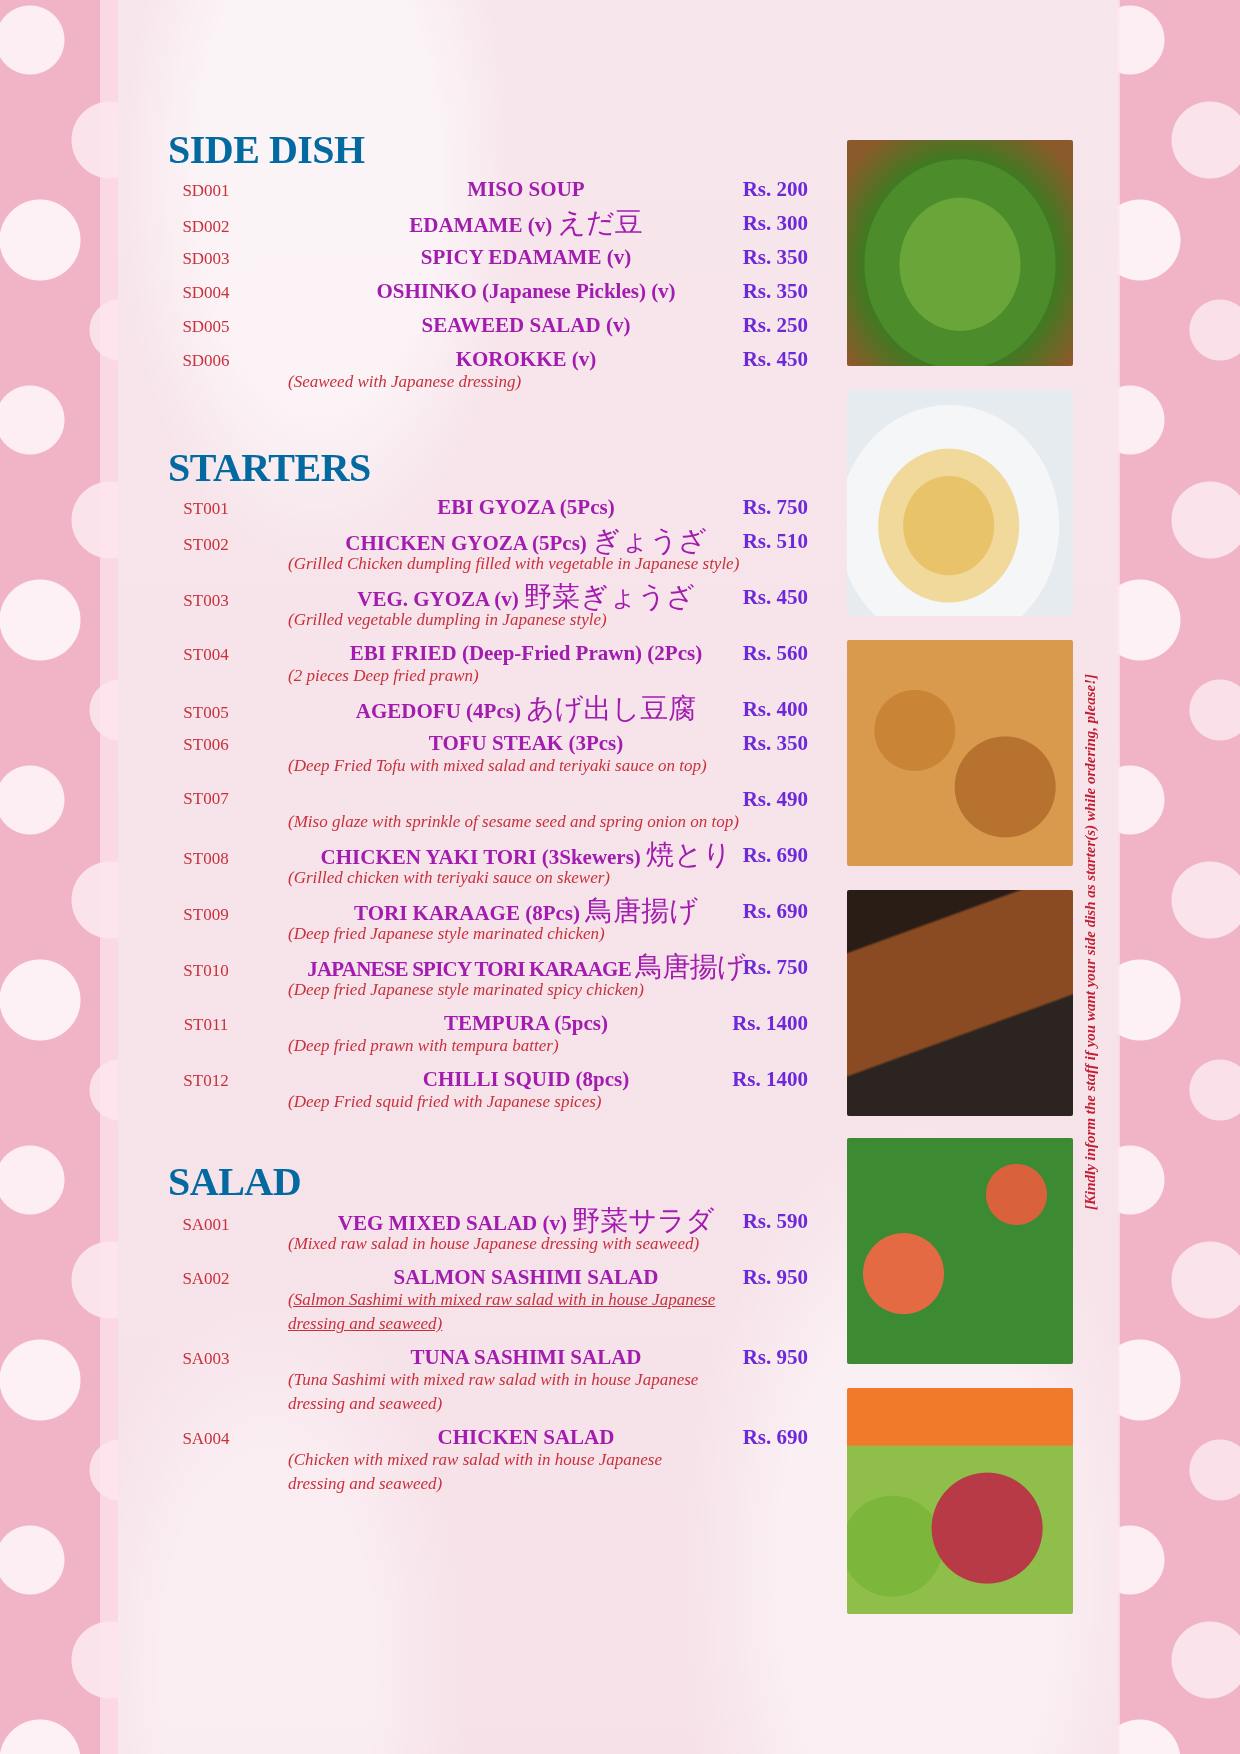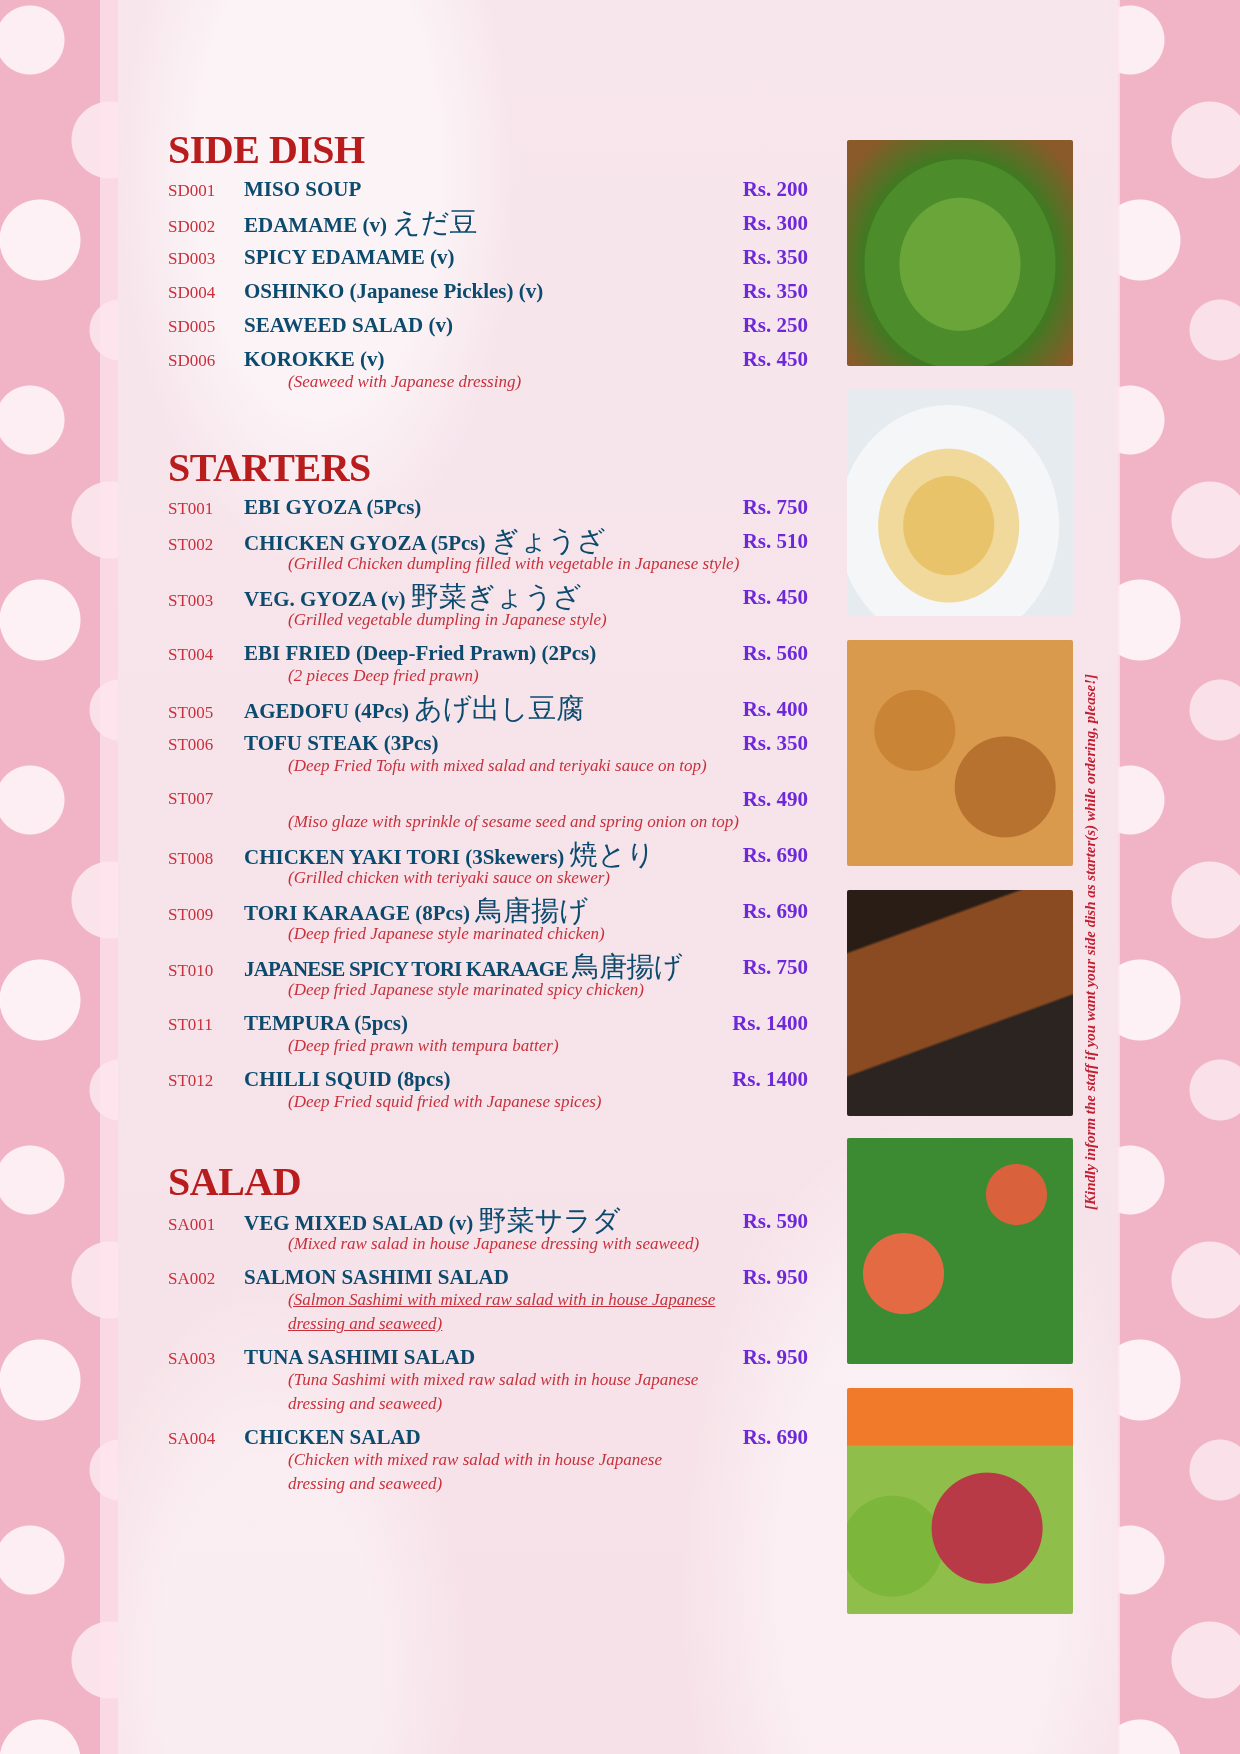--- a/index.html
+++ b/index.html
@@ -35,39 +35,39 @@
       radial-gradient(ellipse at 20% 10%, rgba(255,255,255,0.55) 0 120px, transparent 200px),
       radial-gradient(ellipse at 80% 90%, rgba(255,255,255,0.45) 0 140px, transparent 240px),
       radial-gradient(ellipse at 15% 95%, rgba(255,255,255,0.4) 0 110px, transparent 200px),
       linear-gradient(#f7e6ec, #f6e1e8);
   }
   .content {
     position: absolute; left: 168px; top: 128px; width: 640px;
   }
   .section { margin-bottom: 0; }
   .section-title {
-    color: #b91c1c;
+    color: #0369a1;
     font-weight: bold;
     font-size: 40px;
     line-height: 44px;
     letter-spacing: -0.5px;
     height: 44px;
   }
   .item { position: relative; }
   .item-row {
     display: flex; align-items: baseline;
-    height: 34px; line-height: 34px;
+    height: 34px; line-height: 34px; text-align: center;
   }
   .code {
     width: 76px; flex: none;
     color: #c8303c; font-size: 17px;
   }
   .name {
     flex: 1;
-    color: #0c4a6e; font-weight: bold; font-size: 21px;
+    color: #a21caf; font-weight: bold; font-size: 21px;
     white-space: nowrap;
   }
   .jp { font-family: "DejaVu Sans", sans-serif; font-weight: normal; font-size: 28px; }
   .price {
     position: absolute; right: -0px; top: 0;
     color: #6d28d9; font-weight: bold; font-size: 21px;
     white-space: nowrap; text-align: right; line-height: 34px;
   }
   .desc {
     margin-left: 120px;

